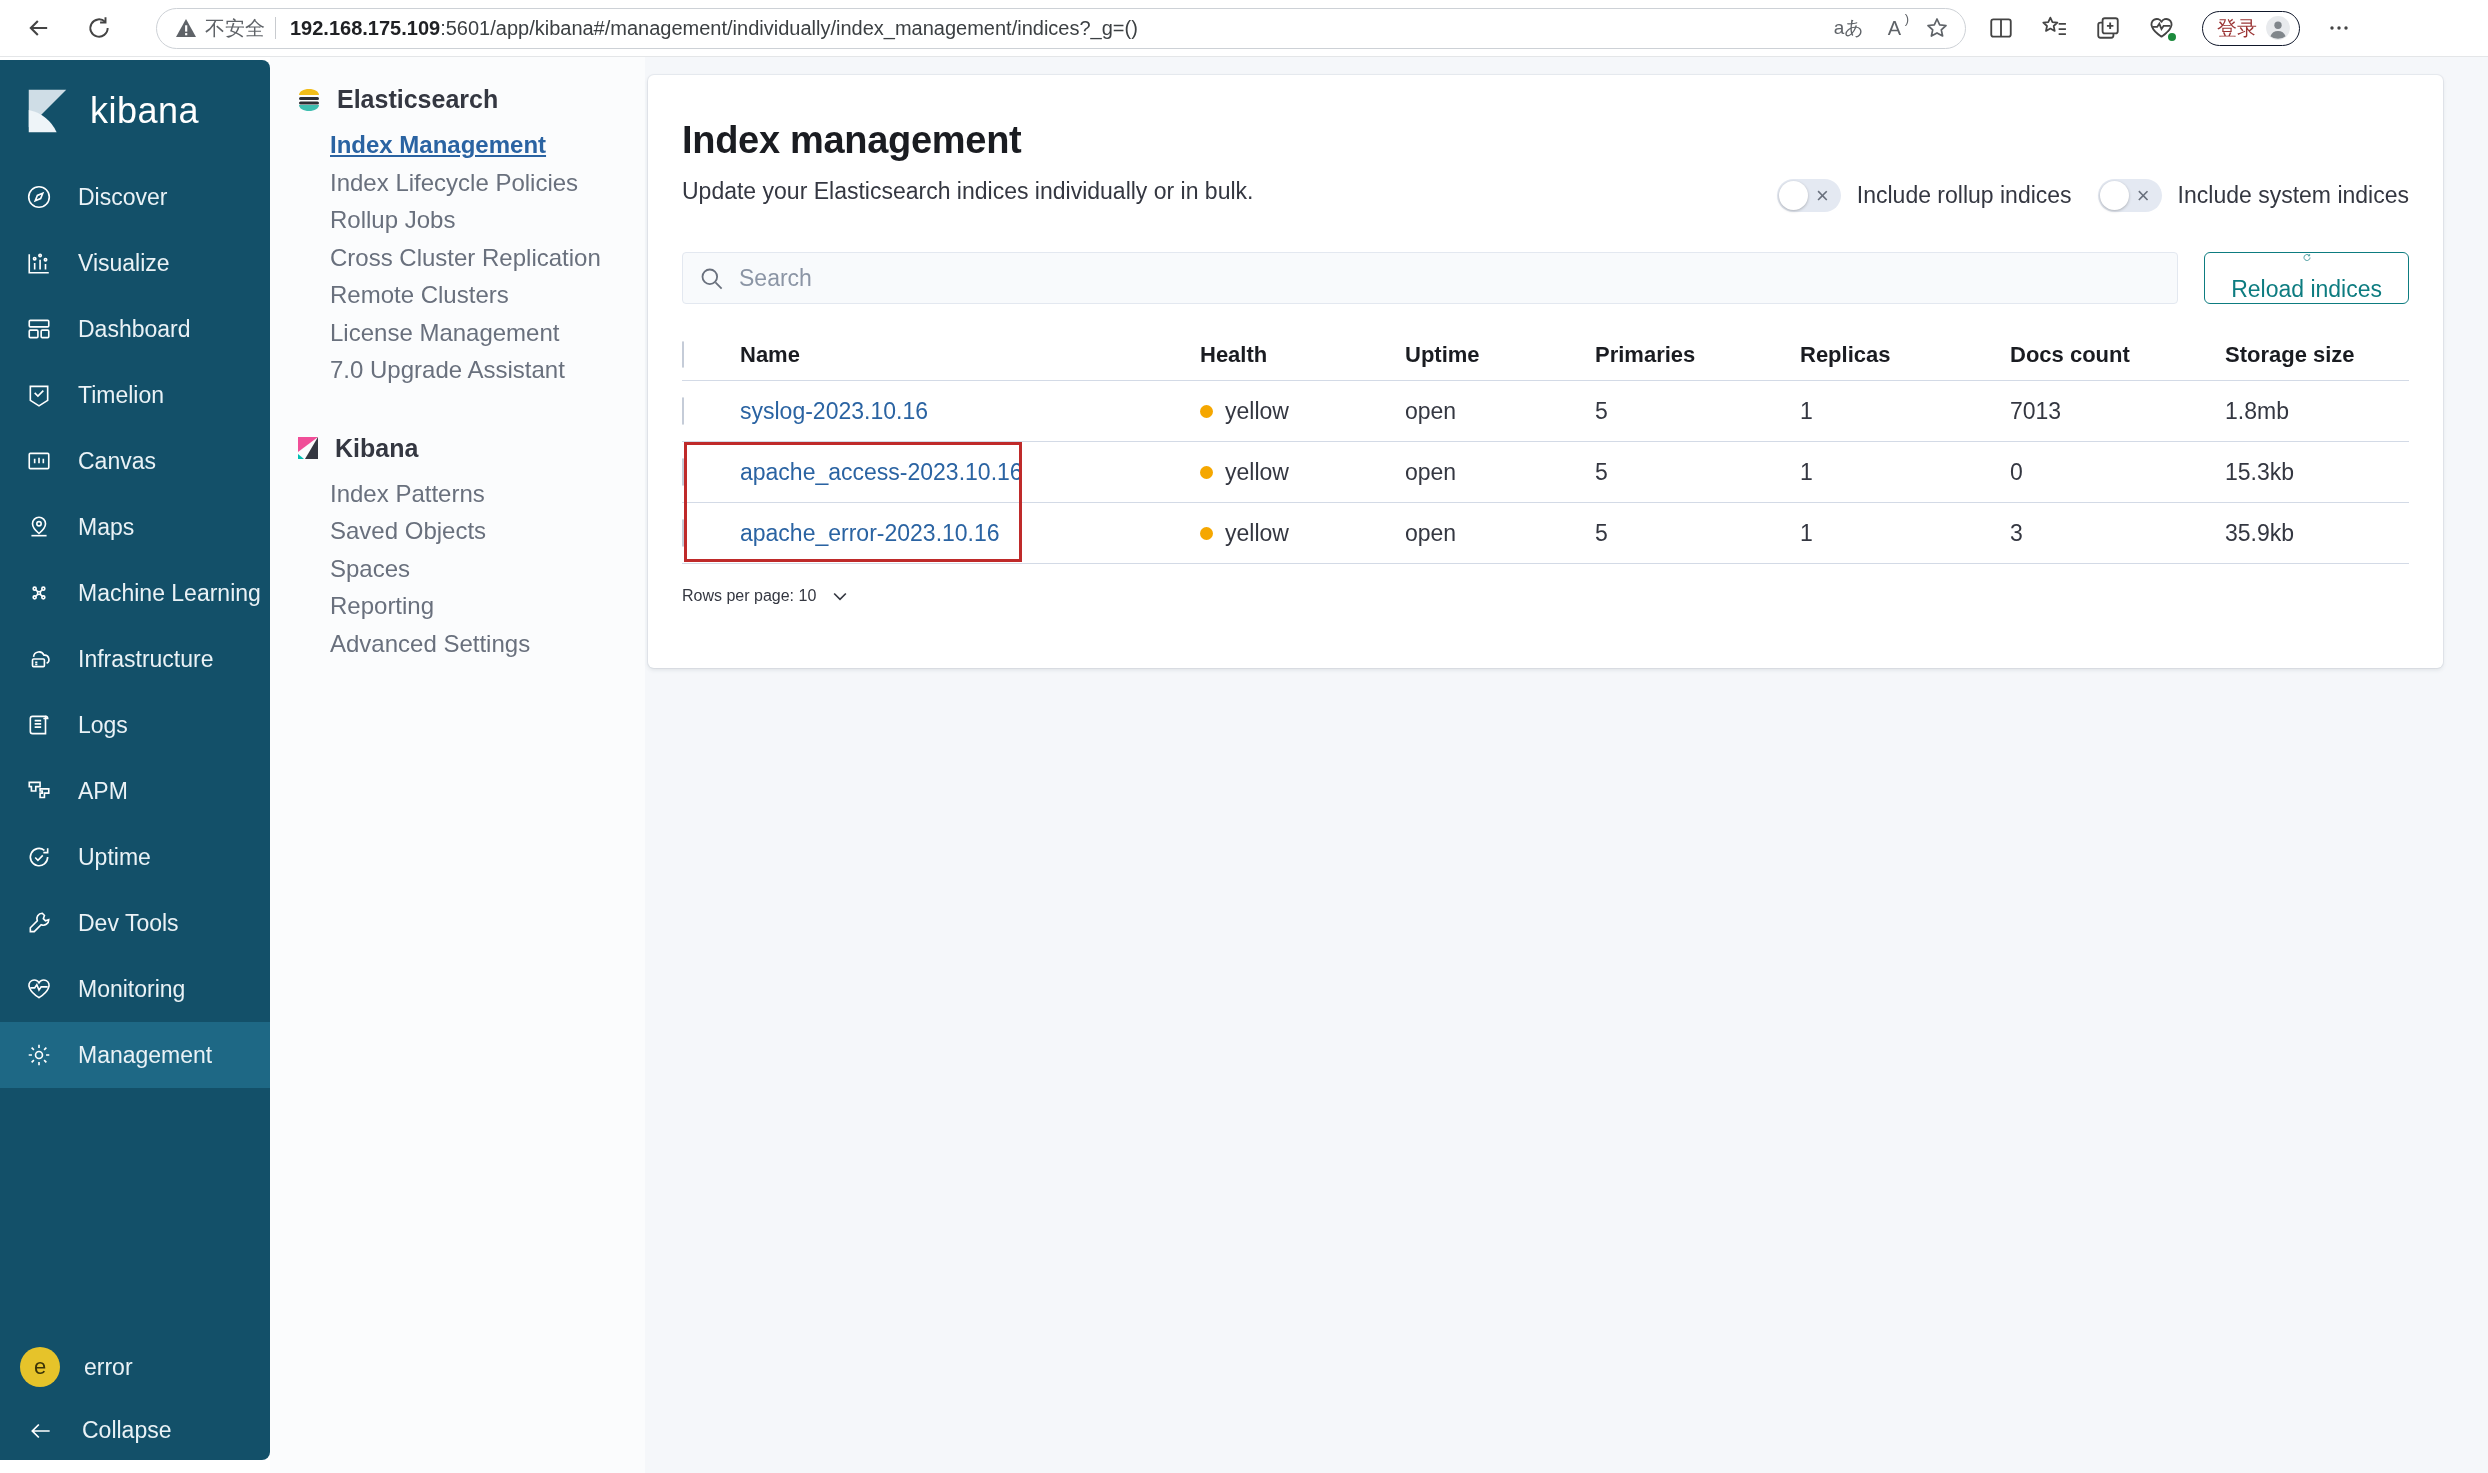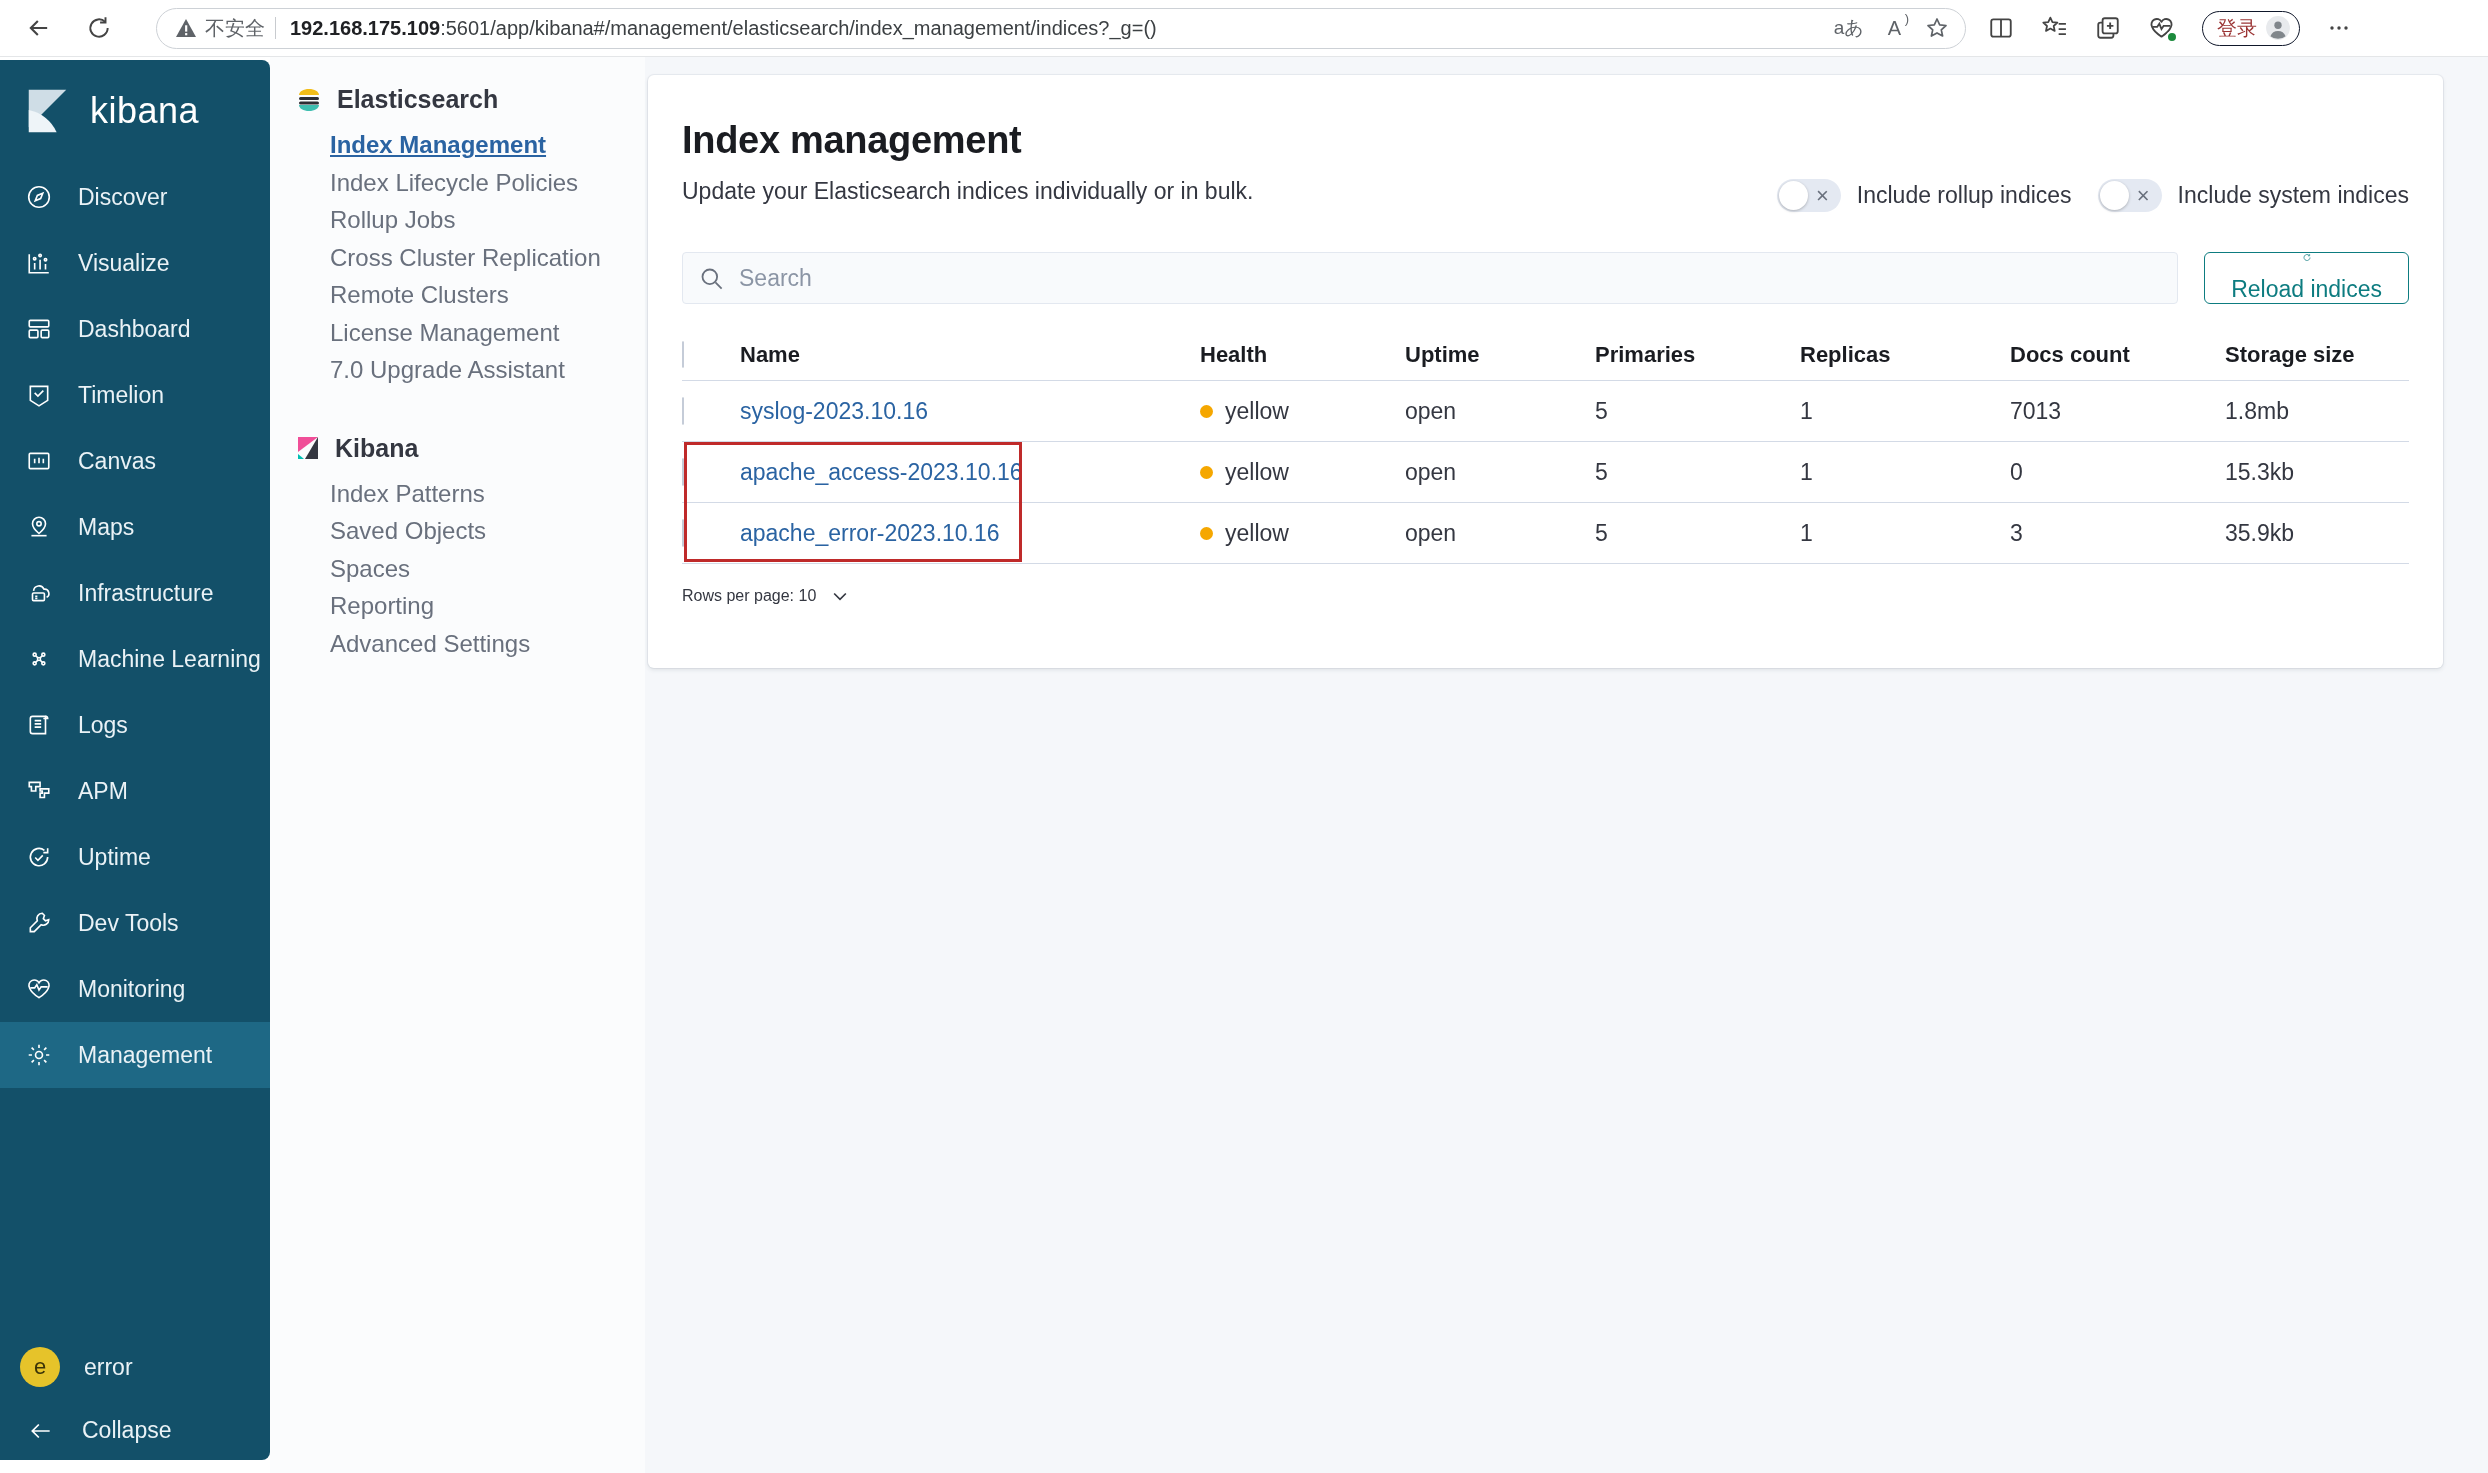--- a/index.html
+++ b/index.html
@@ -143,21 +143,21 @@
       </svg>
   </div>
   <div class="url-pill">
     <svg width="22" height="20" viewBox="0 0 24 22">
         <path d="M12 1 23 21H1Z" fill="#5f6368"></path>
         <rect x="11" y="8" width="2.4" height="7" fill="#fff"></rect>
         <rect x="11" y="16.6" width="2.4" height="2.4" fill="#fff"></rect>
       </svg>
     <span class="sec-label">不安全</span>
     <span class="pill-divider"></span>
-    <span class="url-text"><span class="url-host">192.168.175.109</span><span class="url-rest">:5601/app/kibana#/management/elasticsearch/index_management/indices?_g=()</span></span>
+    <span class="url-text"><span class="url-host">192.168.175.109</span><span class="url-rest">:5601/app/kibana#/management/individually/index_management/indices?_g=()</span></span>
     <span class="pill-mini">
       <span class="mini-txt">aあ</span>
       <span class="readaloud">A</span>
       <svg width="24" height="24" viewBox="0 0 24 24" fill="none" stroke="#5f6368" stroke-width="1.7">
           <path d="M12 3l2.7 5.8 6.3.7-4.7 4.3 1.3 6.2L12 16.9 6.4 20l1.3-6.2L3 9.5l6.3-.7z" stroke-linejoin="round"></path>
         </svg>
     </span>
   </div>
   <div class="bar-right">
     <svg width="26" height="26" viewBox="0 0 24 24" fill="none" stroke="#444" stroke-width="1.7">
@@ -250,36 +250,36 @@
       <div class="side-item">
         <svg width="26" height="26" viewBox="0 0 24 24" fill="none" stroke="#fff" stroke-width="1.5">
             <path d="M12 3a6 6 0 0 1 6 6c0 4-6 9-6 9s-6-5-6-9a6 6 0 0 1 6-6z"></path>
             <circle cx="12" cy="9" r="2"></circle>
             <path d="M5 20h14"></path>
           </svg>
         <span class="side-label">Maps</span>
       </div>
       <div class="side-item">
         <svg width="26" height="26" viewBox="0 0 24 24" fill="none" stroke="#fff" stroke-width="1.5">
-            <path d="M7 10a5 5 0 0 1 9.6-1.5A4 4 0 0 1 19 16"></path>
-            <rect x="6" y="12" width="11" height="7" rx="1"></rect>
-            <path d="M8.5 15h2M8.5 17h2"></path>
-          </svg>
-        <span class="side-label">Infrastructure</span>
-      </div>
-      <div class="side-item">
-        <svg width="26" height="26" viewBox="0 0 24 24" fill="none" stroke="#fff" stroke-width="1.5">
             <circle cx="8" cy="8" r="1.4"></circle>
             <circle cx="16" cy="8" r="1.4"></circle>
             <circle cx="8" cy="16" r="1.4"></circle>
             <circle cx="16" cy="16" r="1.4"></circle>
             <circle cx="12" cy="12" r="1.4"></circle>
             <path d="M9 9l2 2M15 9l-2 2M9 15l2-2M15 15l-2-2"></path>
           </svg>
         <span class="side-label">Machine Learning</span>
+      </div>
+      <div class="side-item">
+        <svg width="26" height="26" viewBox="0 0 24 24" fill="none" stroke="#fff" stroke-width="1.5">
+            <path d="M7 10a5 5 0 0 1 9.6-1.5A4 4 0 0 1 19 16"></path>
+            <rect x="6" y="12" width="11" height="7" rx="1"></rect>
+            <path d="M8.5 15h2M8.5 17h2"></path>
+          </svg>
+        <span class="side-label">Infrastructure</span>
       </div>
       <div class="side-item">
         <svg width="26" height="26" viewBox="0 0 24 24" fill="none" stroke="#fff" stroke-width="1.5">
             <path d="M6 4h12v16H6a2 2 0 0 1-2-2V6a2 2 0 0 1 2-2z"></path>
             <path d="M8 8h6M8 11h6M8 14h6"></path>
             <path d="M18 4c1.5 0 2 1 2 2h-4"></path>
           </svg>
         <span class="side-label">Logs</span>
       </div>
       <div class="side-item">

